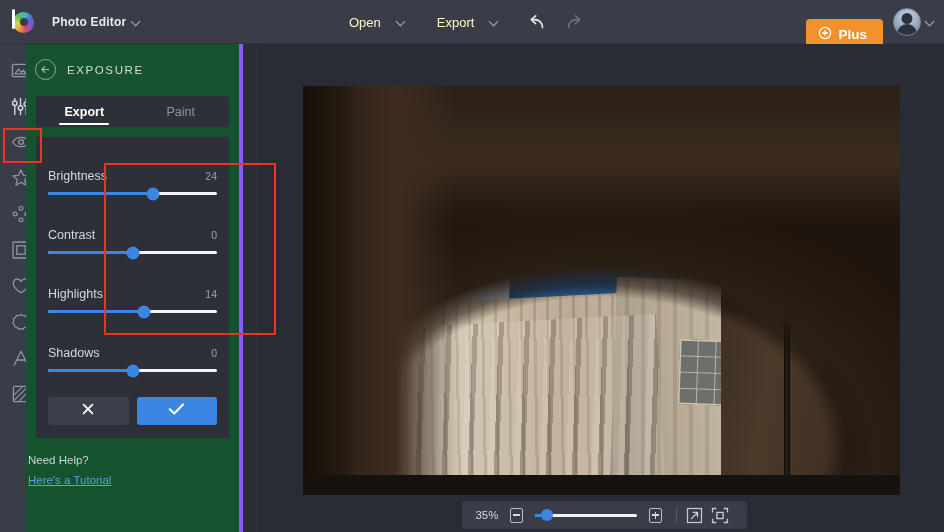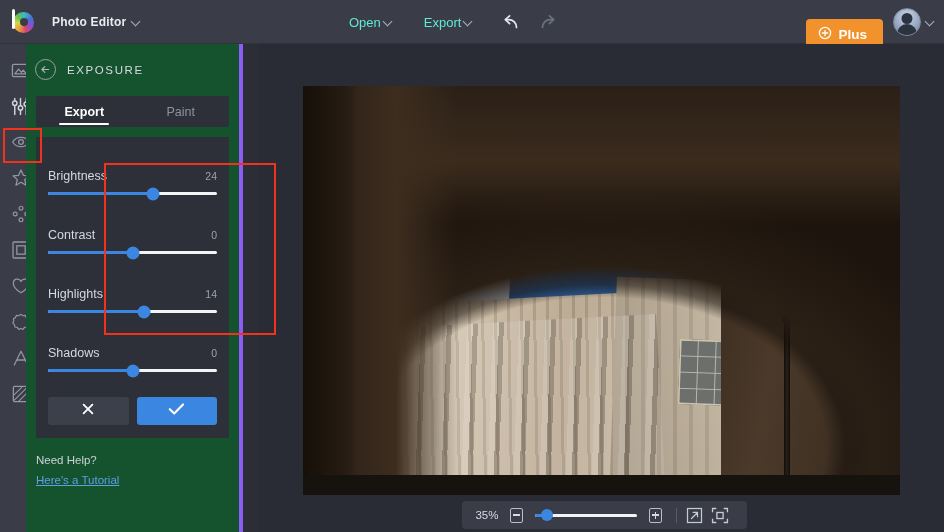--- a/index.html
+++ b/index.html
@@ -36,21 +36,21 @@
     font-size:12px; font-weight:bold; color:#e9ebef; letter-spacing:.2px;
   }
   .caret { display:inline-block; width:8px; height:8px; position:relative; }
   .caret::after {
     content:""; position:absolute; left:0; top:0px; width:6px; height:6px;
     border-right:1.6px solid #aab0bb; border-bottom:1.6px solid #aab0bb;
     transform:rotate(45deg);
   }
   .top-center { position:absolute; left:333px; top:0; height:44px; display:flex; align-items:center; gap:0; }
   .menu-item {
-    display:flex; align-items:center; gap:3px; font-size:13px; color:#5eead4;
+    display:flex; align-items:center; gap:16px; font-size:13px; color:#fef9c3;
     padding:0 16px; height:44px; cursor:pointer;
   }
   .menu-item.plain { padding-right:18px; }
   .undo-redo { display:flex; align-items:center; gap:10px; margin-left:12px; }
   .arrow-btn { width:24px; height:24px; display:flex; align-items:center; justify-content:center; cursor:pointer; }
   .top-right { position:absolute; right:10px; top:0; height:44px; display:flex; align-items:center; gap:10px; }
   .plus-btn {
     display:flex; align-items:center; gap:6px; background:#f2922d; color:#ffffff;
     font-size:13.5px; font-weight:bold; border-radius:4px; padding:7px 16px 7px 12px;
     cursor:pointer; border:none;margin-top:25px;
@@ -135,21 +135,21 @@
   }
 
   .actions { display:flex; gap:8px; margin:0 10px; background:#2d3039; padding:9px 12px 13px 12px; }
   .btn {
     flex:1; height:28px; border-radius:3px; display:flex; align-items:center; justify-content:center;
     cursor:pointer; border:none;
   }
   .btn-cancel { background:#3c404b; }
   .btn-apply  { background:#3b86e0; }
 
-  .help { margin:16px 0 0 10px; }
+  .help { margin:16px 0 0 2px; }
   .help-title { font-size:11.5px; color:#cfd3db; margin-bottom:4px; }
   .help-link {
     font-size:11.5px; color:#5f9fe8; text-decoration:underline; cursor:pointer; display:inline-block;
   }
 
   
   .canvas {
     position:absolute; left:258px; top:44px; width:686px; height:488px;
     background:#292c34; overflow:hidden;
   }

